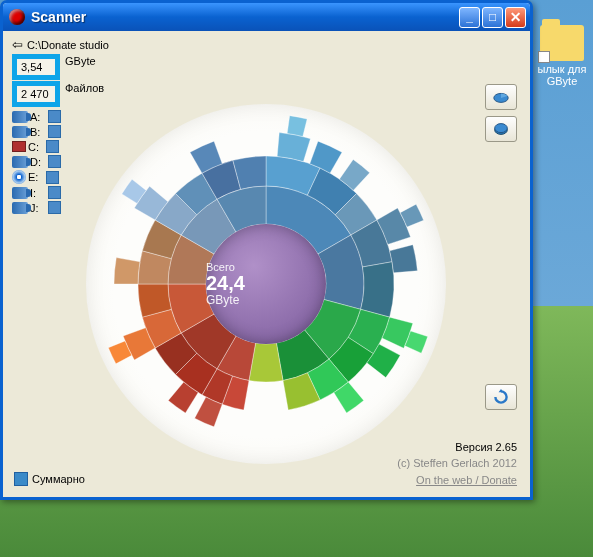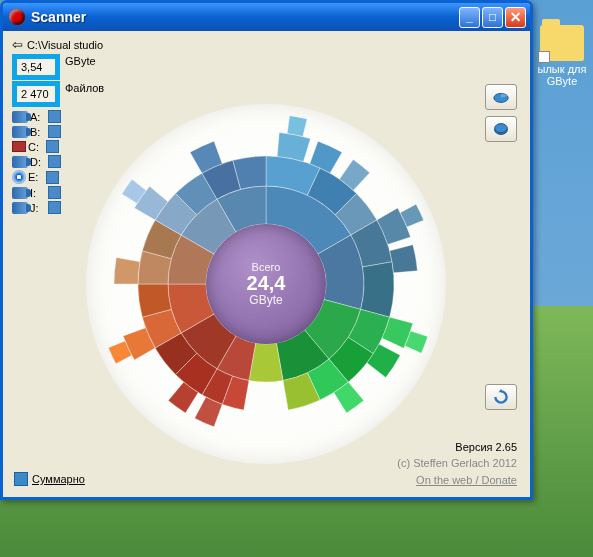--- a/index.html
+++ b/index.html
@@ -53,28 +53,28 @@
   .dlabel { width:18px; }
   .dgo { width:13px; height:13px; background:#4a8ac8; border:1px solid #2a6aa8; }
 
   .rightbtns { position:absolute; right:10px; top:50px; }
   .rbtn { width:32px; height:26px; background:linear-gradient(to bottom,#fefefe,#e8e5d6); border:1px solid #9a9888; border-radius:3px; margin-bottom:6px; display:flex; align-items:center; justify-content:center; }
   .rbtn svg, .rbtn-refresh svg { width:18px; height:16px; }
   .rbtn-refresh { position:absolute; right:10px; top:350px; width:32px; height:26px; background:linear-gradient(to bottom,#fefefe,#e8e5d6); border:1px solid #9a9888; border-radius:3px; display:flex; align-items:center; justify-content:center;}
 
   .chart-wrap { position:absolute; left:60px; top:50px; width:400px; height:400px; }
   .chart-disc { position:absolute; left:50%; top:50%; width:360px; height:360px; margin:-180px 0 0 -180px; border-radius:50%; background:radial-gradient(circle,#fdfdfb 60%,#f5f3ea 100%); box-shadow:inset 0 0 20px rgba(0,0,0,0.08);}
-  .center-core { position:absolute; left:50%; top:50%; width:120px; height:120px; margin:-60px 0 0 -60px; border-radius:50%; background:radial-gradient(circle at 40% 35%, #b090c8,#8a6aa8 70%,#6a548a); display:flex; flex-direction:column; align-items:center; justify-content:center; color:white; z-index:50; box-shadow: inset 0 0 15px rgba(0,0,0,0.3);}
+  .center-core { position:absolute; left:50%; top:50%; width:120px; height:120px; margin:-60px 0 0 -60px; border-radius:50%; background:radial-gradient(circle at 40% 35%, #b090c8,#8a6aa8 70%,#6a548a); display:flex; flex-direction:column; justify-content:center; color:white; z-index:50; box-shadow: inset 0 0 15px rgba(0,0,0,0.3);}
   .center-core .lbl { font-size:11px; opacity:0.9;}
   .center-core .val { font-size:20px; font-weight:bold; line-height:1;}
   .center-core .unit { font-size:12px; opacity:0.9;}
 
   #sunburst { position:absolute; left:0; top:0; }
 
-  .summary { position:absolute; left:8px; bottom:8px; display:flex; align-items:center;text-decoration:underline; }
+  .summary { position:absolute; left:8px; bottom:8px; display:flex; align-items:center; }
   .summary .box { width:14px; height:14px; background:#3a8ac8; border:1px solid #2060a0; margin-right:4px;}
   .footer { position:absolute; right:10px; bottom:6px; text-align:right; color:#888; line-height:1.5;}
   .footer .ver { color:#000;}
   .footer .link { text-decoration:underline; cursor:pointer;}
 </style>
 </head>
 <body>
 
 <div class="desktop-icons">
   <div class="folder">
@@ -90,21 +90,21 @@
     <div class="title-text">Scanner</div>
     <div class="winbtn min">_</div>
     <div class="winbtn max">□</div>
     <div class="winbtn close">✕</div>
   </div>
 
   <div class="client">
 
     <div class="path-row">
       <span class="path-icon">⇦</span>
-      <span>C:\Visual studio</span>
+      <span>C:\Donate studio</span>
     </div>
     <div class="stat-row">
       <div class="stat-val">3,54</div>
       <div class="stat-unit">GByte</div>
     </div>
     <div class="stat-row">
       <div class="stat-val">2 470</div>
       <div class="stat-unit">Файлов</div>
     </div>
 

